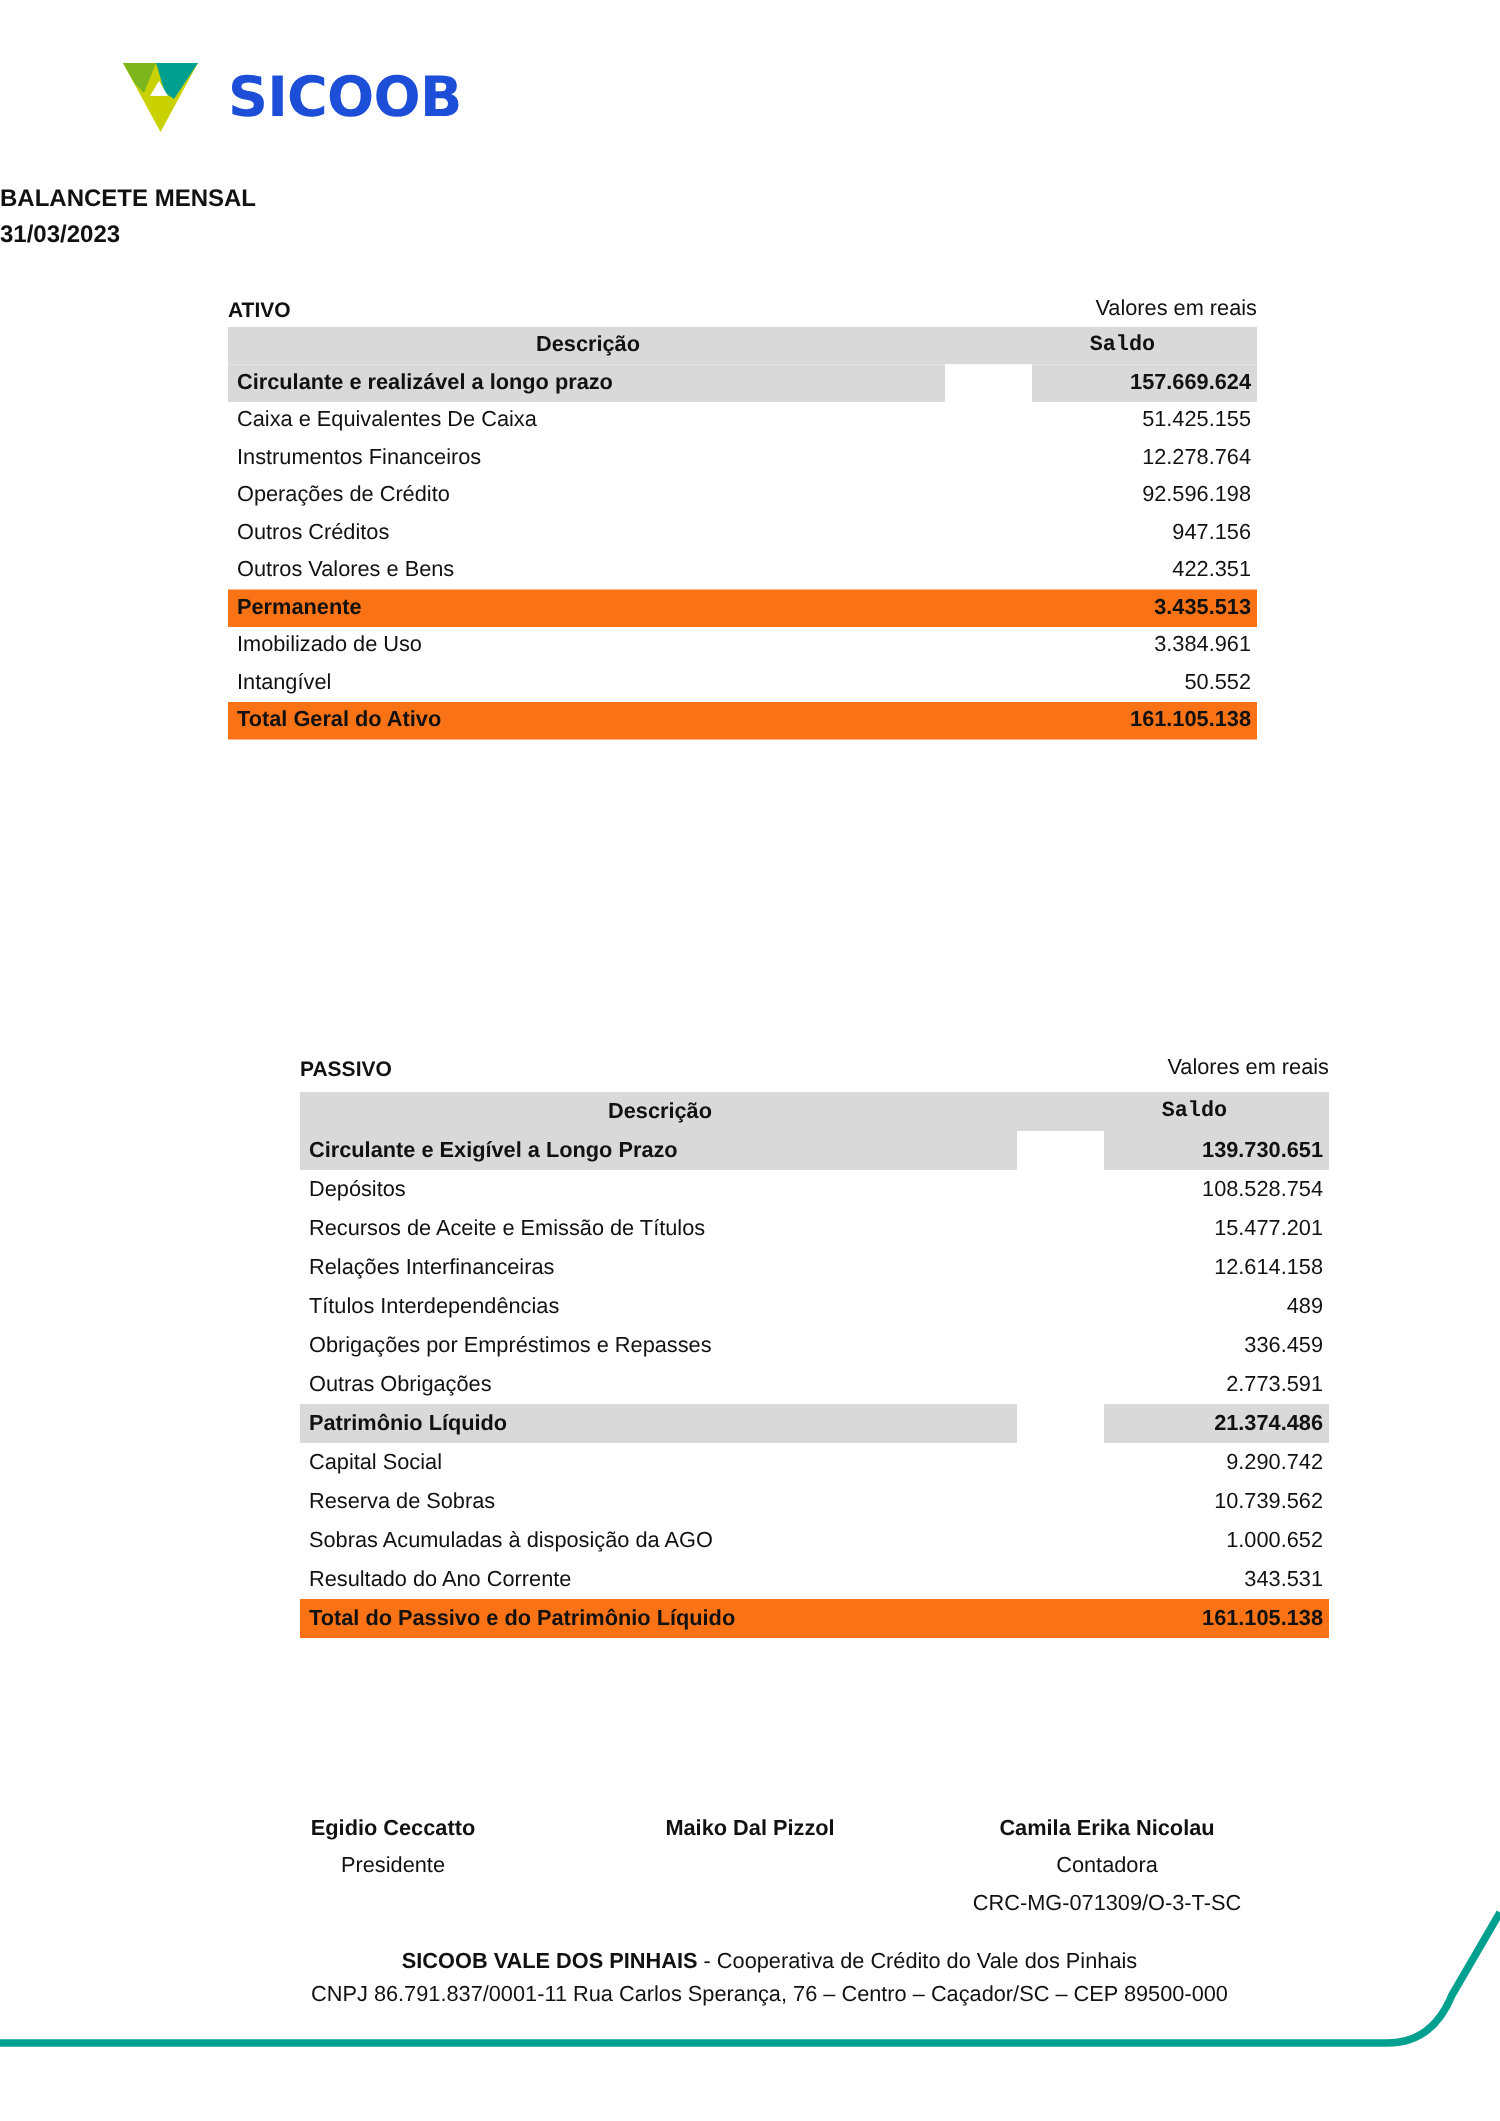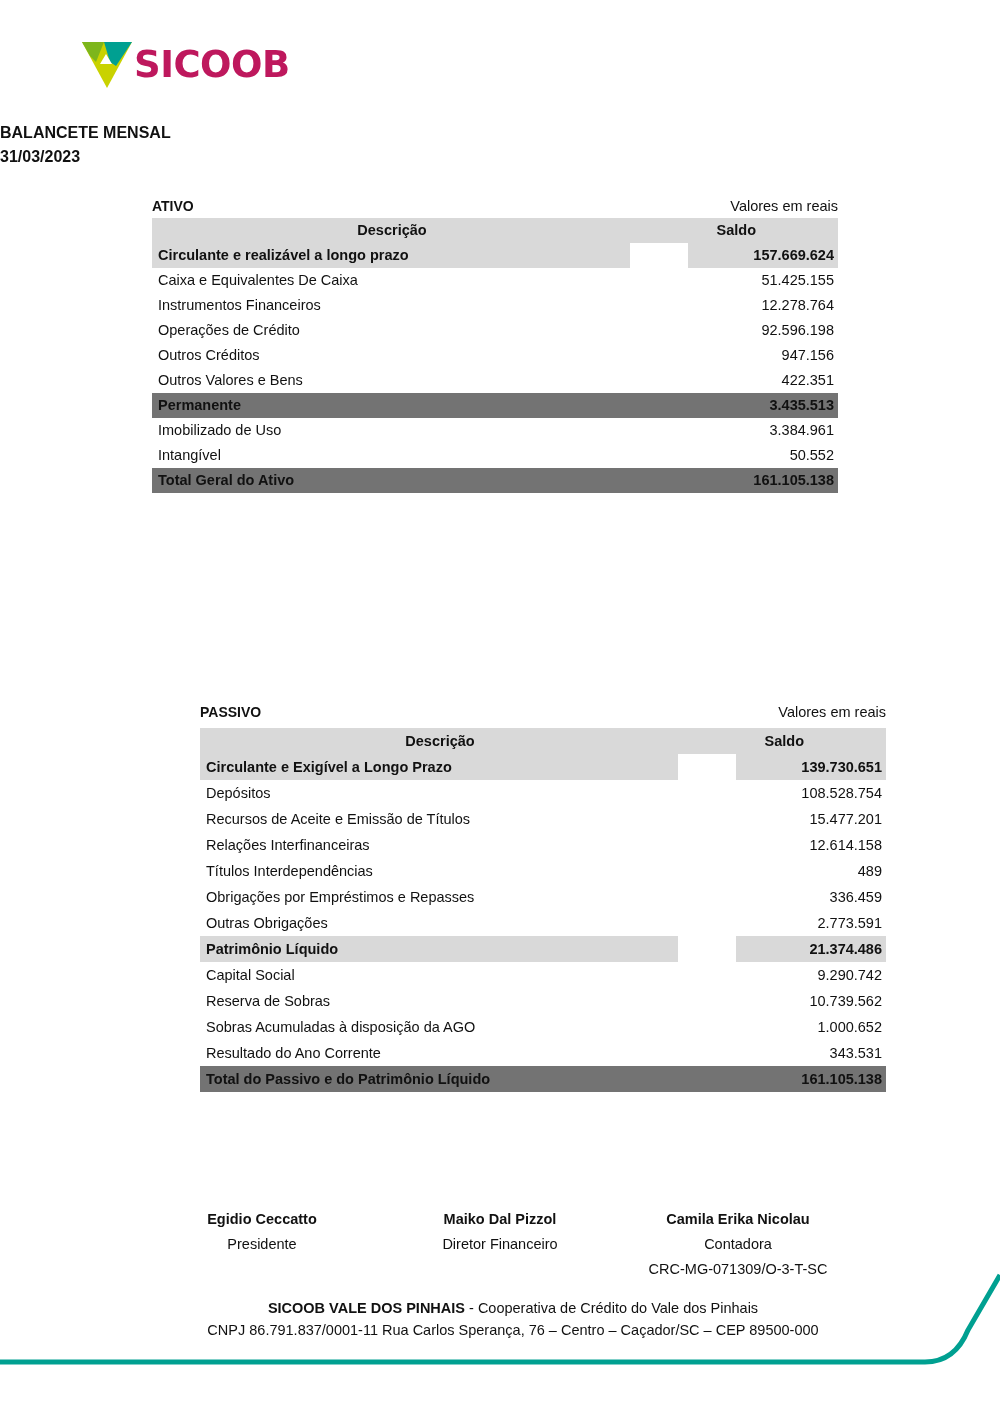--- a/index.html
+++ b/index.html
@@ -4,34 +4,34 @@
 <style>
   html, body { margin: 0; padding: 0; }
   body {
     width: 1000px; height: 1414px; position: relative; background: #ffffff;
     font-family: "Liberation Sans", sans-serif; color: #111; overflow: hidden;
   }
   .logo { position: absolute; left: 82px; top: 42px; height: 46px; display: flex; align-items: center; }
   .logo svg { display: block; }
   .logo-text {
     font-family: "DejaVu Sans", sans-serif; font-weight: bold; font-size: 37px;
-    color: #be185d; letter-spacing: -0.5px; margin-left: 2px; line-height: 46px;
+    color: #1d4ed8; letter-spacing: -0.5px; margin-left: 20px; line-height: 46px;
   }
   .title { position: absolute; left: 0; width: 1000px; top: 121px; text-align: left; font-weight: bold; font-size: 16px; line-height: 24px; }
   .tbl { position: absolute; left: 152px; width: 686px; font-size: 14.5px; }
   .tbl .cap { position: relative; height: 24px; }
   .tbl .cap .l { position: absolute; left: 0; width: 552px; text-align: left; font-weight: bold; font-size: 14px; line-height: 24px; }
   .tbl .cap .r { position: absolute; right: 0; line-height: 24px; font-size: 14.5px; }
   .row { position: relative; height: 25px; line-height: 25px; }
   .row .d { position: absolute; left: 6px; }
   .row .v { position: absolute; right: 4px; }
   .row.hdr { background: #d9d9d9; font-weight: bold; }
   .row.hdr .d { left: 0; width: 480px; text-align: center; }
-  .row.hdr .v { right: 82px; }
-  .row.bold { font-weight: bold; background: #737373; }
+  .row.hdr .v { right: 68px; font-family: Liberation Mono, monospace; }
+  .row.bold { font-weight: bold; background: #f97316; }
   .row.bold.partial { background: linear-gradient(to right, #d9d9d9 0, #d9d9d9 478px, #fff 478px, #fff 536px, #d9d9d9 536px); }
   .row.total { border-bottom: 0; }
   .passivo .row { height: 26px; line-height: 26px; }
   .sig { position: absolute; top: 1207px; width: 240px; text-align: center; font-size: 14.5px; line-height: 25px; }
   .sig .n { font-weight: bold; }
   .footer { position: absolute; left: 0; width: 1000px; top: 1297px; text-align: center; font-size: 14.5px; line-height: 22px; padding-left: 13px; }
   .footer b { font-weight: bold; }
   .swoosh { position: absolute; left: 0; top: 1270px; }
 </style>
 </head>
@@ -165,21 +165,20 @@
       <span class="v">161.105.138</span>
     </div>
 </div>
 
 <div class="sig" style="left:142px;">
   <div class="n">Egidio Ceccatto</div>
   <div>Presidente</div>
 </div>
 <div class="sig" style="left:380px;">
   <div class="n">Maiko Dal Pizzol</div>
-  <div>Diretor Financeiro</div>
 </div>
 <div class="sig" style="left:618px;">
   <div class="n">Camila Erika Nicolau</div>
   <div>Contadora</div>
   <div>CRC-MG-071309/O-3-T-SC</div>
 </div>
 
 <div class="footer">
   <div><b>SICOOB VALE DOS PINHAIS</b><span> - Cooperativa de Crédito do Vale dos Pinhais</span></div>
   <div>CNPJ 86.791.837/0001-11 Rua Carlos Sperança, 76 – Centro – Caçador/SC – CEP 89500-000</div>

